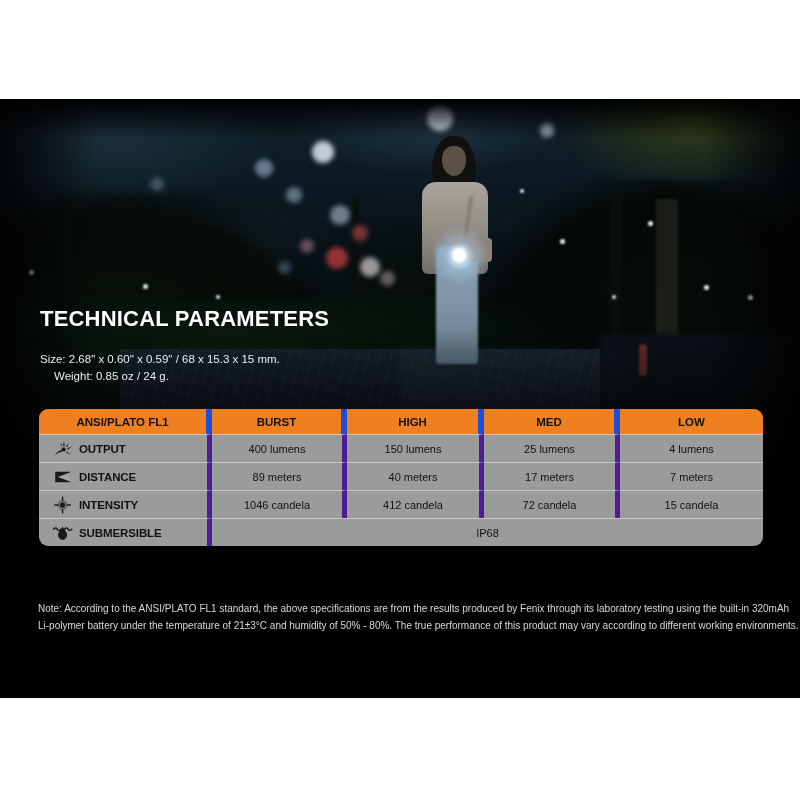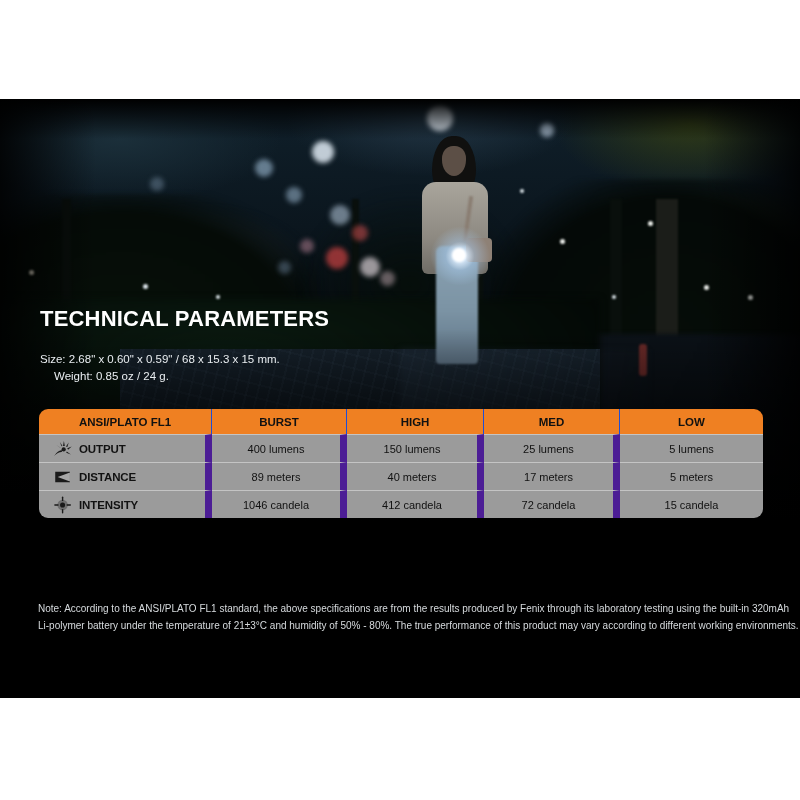--- a/index.html
+++ b/index.html
@@ -109,26 +109,26 @@
 
   .table{
     position:absolute;left:39px;top:409px;width:724px;
     border-collapse:separate;border-spacing:0;
     border-radius:9px;overflow:hidden;
     table-layout:fixed;
   }
   .table td,.table th{padding:0;margin:0;}
   .hdr th{
     background:#ef8022;color:#111;font-size:11.5px;font-weight:bold;height:25px;
-    text-align:center;border-right:1px solid #1d4ed8;
+    text-align:center;border-right:6px solid #1d4ed8;
   }
   .hdr th:last-child{border-right:none;}
   .bodyrow td{
     background:#9b9b9b;color:#111;font-size:11px;height:27px;text-align:center;
-    border-right:7px solid #4c1d95;border-top:1px solid #c4c4c4;
+    border-right:5px solid #4c1d95;border-top:1px solid #c4c4c4;
   }
   .bodyrow td:last-child{border-right:none;}
   .lbl{
     text-align:left !important;padding-left:7px !important;font-weight:bold;font-size:11.5px;
     white-space:nowrap;
   }
   .lblwrap{display:flex;align-items:center;gap:6px;padding-left:7px;}
   .lbltxt{font-weight:bold;font-size:11.5px;color:#111;letter-spacing:-.1px;}
   .ic{width:20px;height:18px;flex:0 0 20px;display:block;}
   .span4{text-align:center;}
@@ -247,38 +247,38 @@
                   <path d="M1.2 19.6 C5 13.8 8.4 12.2 11.6 12.6 L10.3 14.6 C7.2 14.6 4.4 16.4 1.2 19.6 Z"></path>
                   <path d="M16.6 14.2 L21.6 17.6 L16 15.6 Z"></path>
                 </g>
               </svg>
               <span class="lbltxt">OUTPUT</span>
             </div>
           </td>
           <td>400 lumens</td>
           <td>150 lumens</td>
           <td>25 lumens</td>
-          <td>5 lumens</td>
+          <td>4 lumens</td>
         </tr>
 
 
         <tr class="bodyrow">
           <td class="lbl">
             <div class="lblwrap">
               <svg class="ic" viewBox="0 0 24 22">
                 <path d="M2.5 4.5 L20.5 4.5 L20.5 17.5 L2.5 17.5 Z" fill="#1a1a1a"></path>
                 <path d="M20.5 5.4 L5.5 11 L20.5 16.6 Z" fill="#a6a6a6"></path>
               </svg>
               <span class="lbltxt">DISTANCE</span>
             </div>
           </td>
           <td>89 meters</td>
           <td>40 meters</td>
           <td>17 meters</td>
-          <td>5 meters</td>
+          <td>7 meters</td>
         </tr>
 
         <tr class="bodyrow">
           <td class="lbl">
             <div class="lblwrap">
               <svg class="ic" viewBox="0 0 24 22">
                 <circle cx="11.5" cy="11" r="6.4" fill="#6f6f6f"></circle>
                 <circle cx="11.5" cy="11" r="3.1" fill="#1a1a1a"></circle>
                 <g stroke="#1a1a1a" stroke-width="1.7" stroke-linecap="round">
                   <path d="M11.5 1.6 L11.5 5.4"></path>
@@ -290,20 +290,33 @@
               <span class="lbltxt">INTENSITY</span>
             </div>
           </td>
           <td>1046 candela</td>
           <td>412 candela</td>
           <td>72 candela</td>
           <td>15 candela</td>
         </tr>
 
 
+        <tr class="bodyrow">
+          <td class="lbl">
+            <div class="lblwrap">
+              <svg class="ic" viewBox="0 0 24 22">
+                <path d="M11.5 3 C13.6 7 17 9.6 17 13.2 C17 16.6 14.5 19.4 11.5 19.4 C8.5 19.4 6 16.6 6 13.2 C6 9.6 9.4 7 11.5 3 Z" fill="#1a1a1a"></path>
+                <path d="M0.5 6.4 C2 4.4 3.4 4.4 4.9 6.4 C6.4 8.4 7.8 8.4 9.3 6.4" fill="none" stroke="#1a1a1a" stroke-width="1.6" stroke-linecap="round"></path>
+                <path d="M14 6.4 C15.5 4.4 16.9 4.4 18.4 6.4 C19.9 8.4 21.3 8.4 22.8 6.4" fill="none" stroke="#1a1a1a" stroke-width="1.6" stroke-linecap="round"></path>
+              </svg>
+              <span class="lbltxt">SUBMERSIBLE</span>
+            </div>
+          </td>
+          <td class="span4" colspan="4">IP68</td>
+        </tr>
 
       </tbody>
     </table>
 
     <div class="note">
       <div>Note: According to the ANSI/PLATO FL1 standard, the above specifications are from the results produced by Fenix through its laboratory testing using the built-in 320mAh</div>
       <div>Li-polymer battery under the temperature of 21±3°C and humidity of 50% - 80%. The true performance of this product may vary according to different working environments.</div>
     </div>
 
   </div>

